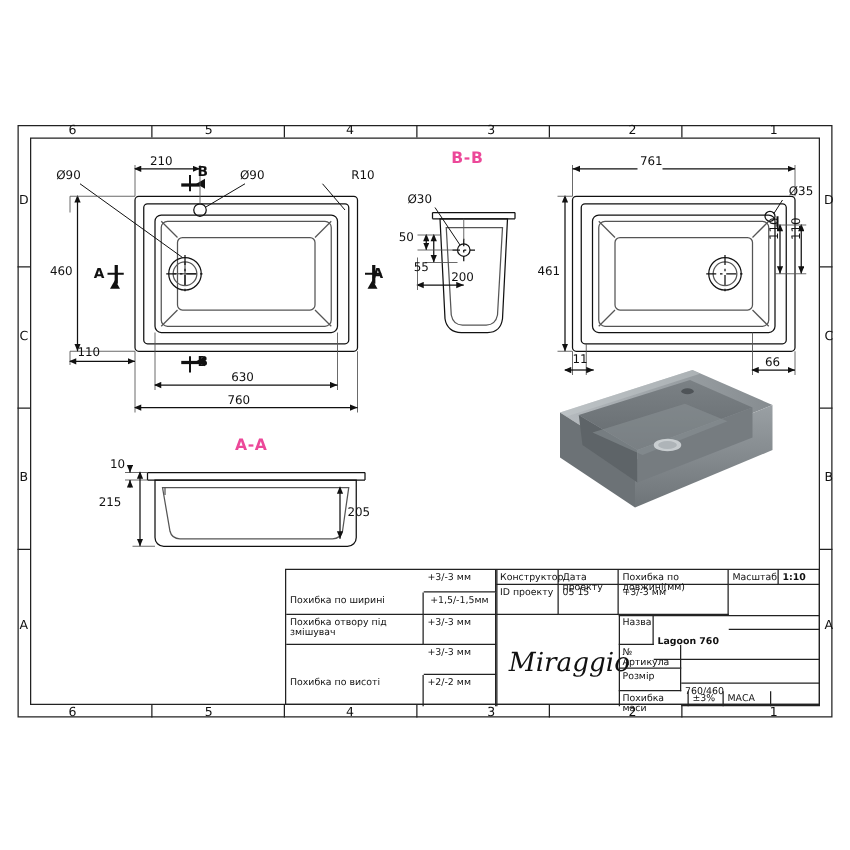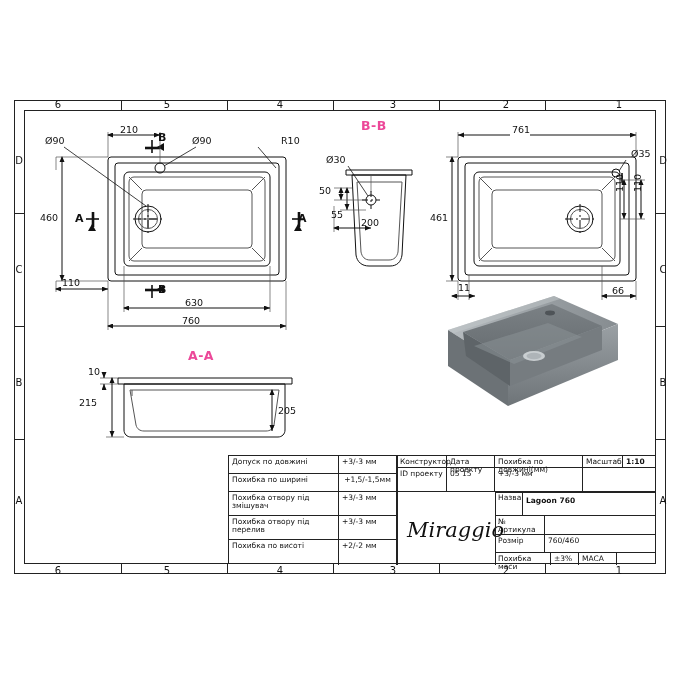--- a/index.html
+++ b/index.html
@@ -20,21 +20,21 @@
   .lbl{position:absolute;font-size:9.5px;color:#111;white-space:nowrap;}
   .lbl-b{position:absolute;font-size:11px;color:#111;font-weight:bold;white-space:nowrap;}
   .ttl{position:absolute;font-size:12.5px;color:#ec4899;font-weight:bold;letter-spacing:.5px;}
 
   svg{position:absolute;left:0;top:0;overflow:visible;}
 
   
   .tb{position:absolute;left:228px;top:455px;width:428px;height:109px;box-sizing:border-box;border:1px solid #222;}
   .tb .cell{position:absolute;box-sizing:border-box;border-right:1px solid #222;border-bottom:1px solid #222;font-size:7.5px;padding:2px 3px;color:#111;line-height:1.05;}
   .tb .nb{border-bottom:none;}
-  .tb .nr{border-right:none;}
+  .tb .nr{border-right:none;margin-top:12px;}
   .brand{position:absolute;left:12px;top:55px;font-size:21px;font-style:italic;color:#111;font-family:"DejaVu Serif","Liberation Serif",serif;}
   .val{font-size:10px;}
   .valbig{font-size:12px;font-weight:bold;}
 
   
   .photo{position:absolute;left:430px;top:290px;width:190px;height:128px;}
 </style>
 </head>
 <body>
 
@@ -311,30 +311,28 @@
       <ellipse cx="104" cy="66" rx="7.5" ry="3.2" fill="#aeb4b8"></ellipse>
 
       <ellipse cx="120" cy="23" rx="5" ry="2.4" fill="#4f5458"></ellipse>
 
       <polygon points="18,40 124,6 130,9 24,43" fill="#c4c9cc" opacity="0.5"></polygon>
     </svg>
   </div>
 
   <div class="tb">
 
-    <div class="cell" style="left:0;top:0;width:110px;height:18px;">Допуск по довжині</div>
     <div class="cell" style="left:110px;top:0;width:58px;height:18px;">+3/-3 мм</div>
 
     <div class="cell" style="left:0;top:18px;width:110px;height:18px;">Похибка по ширині</div>
     <div class="cell" style="left:110px;top:18px;width:58px;height:18px;text-align:center;">+1,5/-1,5мм</div>
 
     <div class="cell" style="left:0;top:36px;width:110px;height:24px;">Похибка отвору під змішувач</div>
     <div class="cell" style="left:110px;top:36px;width:58px;height:24px;">+3/-3 мм</div>
 
-    <div class="cell" style="left:0;top:60px;width:110px;height:24px;">Похибка отвору під перелив</div>
     <div class="cell" style="left:110px;top:60px;width:58px;height:24px;">+3/-3 мм</div>
 
     <div class="cell nb" style="left:0;top:84px;width:110px;height:25px;">Похибка по висоті</div>
     <div class="cell nb" style="left:110px;top:84px;width:58px;height:25px;">+2/-2 мм</div>
 
     <div class="brand" style="left:178px;top:62px;">Miraggio</div>
 
     <div class="cell" style="left:168px;top:0;width:50px;height:12px;">Конструктор</div>
     <div class="cell" style="left:218px;top:0;width:48px;height:12px;">Дата проекту</div>
     <div class="cell" style="left:266px;top:0;width:88px;height:12px;">Похибка по довжині(мм)</div>

